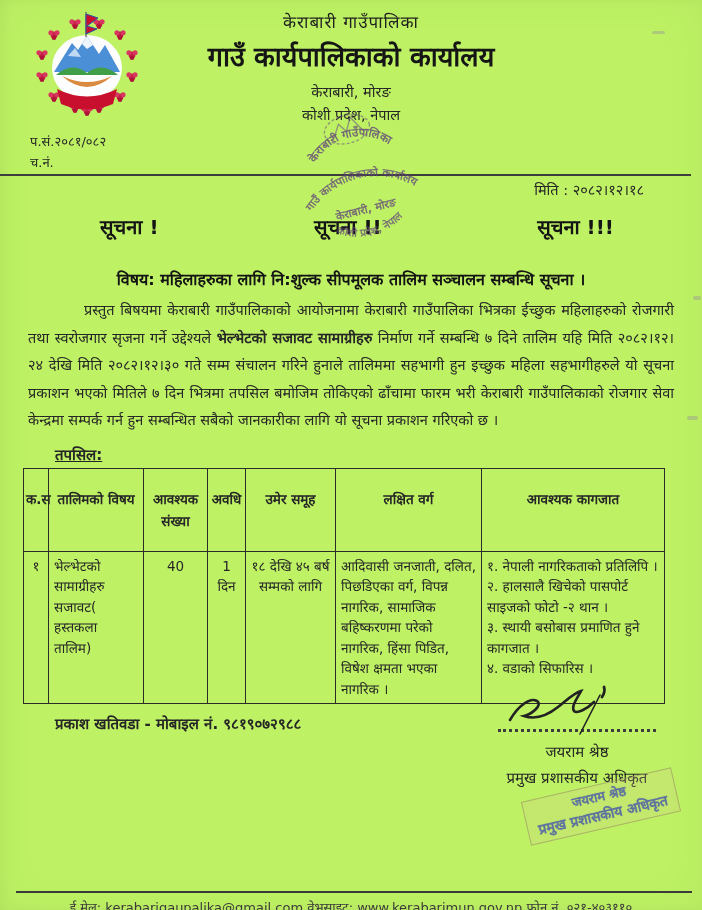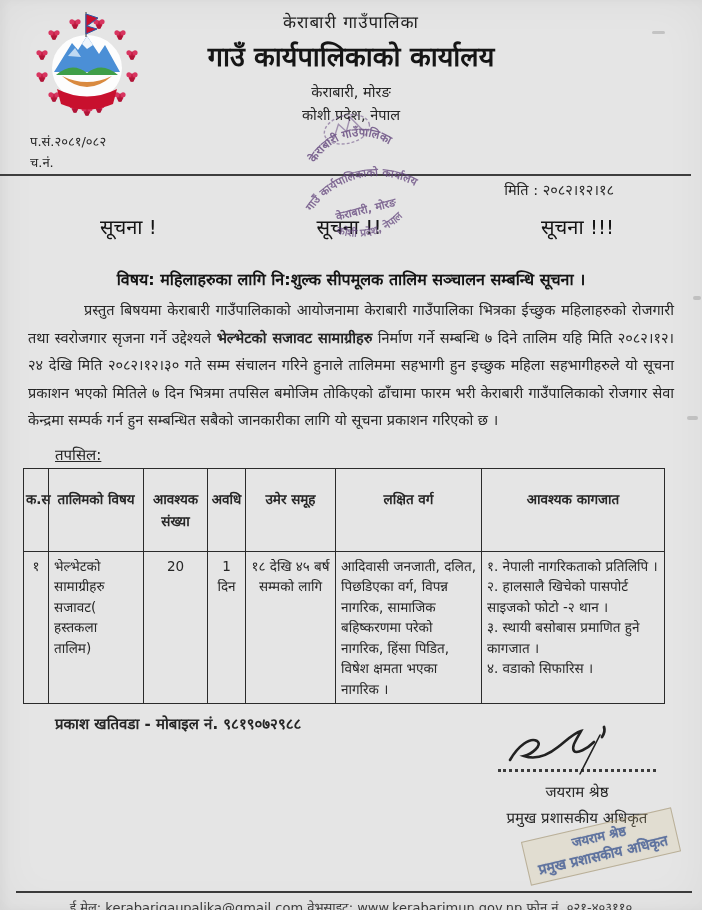--- a/index.html
+++ b/index.html
@@ -1,56 +1,56 @@
 <!DOCTYPE html>
 <html><head>
 <meta charset="utf-8">
 <style>
   * { margin:0; padding:0; box-sizing:border-box; }
   html,body { background:#ffffff; }
   body { font-family:"DejaVu Sans","Liberation Sans",sans-serif; color:#262626; }
   .page {
     position:relative; width:702px; height:910px; overflow:hidden;
-    background:#e5e5e5;
+    background:#bef264;
     box-shadow:inset 0 0 45px rgba(0,0,0,0.045), inset 4px 0 10px rgba(0,0,0,0.035);
   }
   
   .logo { position:absolute; left:28px; top:12px; width:118px; height:108px; }
   .letterhead { text-align:center; padding-top:10px; }
   .muni  { font-size:17px; letter-spacing:1px; color:#1f1f1f; }
   .office{ font-size:27px; font-weight:bold; margin-top:4px; color:#151515; }
   .addr  { font-size:14.5px; margin-top:7px; font-weight:500; }
   .prov  { font-size:14.5px; margin-top:3px; font-weight:500; }
   .refrow { margin:9px 0 0 30px; font-size:13px; line-height:17px; }
   .refrow div + div { margin-top:4px; }
   .rule { margin-top:3px; height:2px; width:691px; background:#3e3e3e; }
-  .daterow { text-align:right; padding-right:88px; margin-top:3px; font-size:14.5px; font-weight:500; }
+  .daterow { text-align:right; padding-right:58px; margin-top:3px; font-size:14.5px; font-weight:500; }
   
   .header-stamp { position:absolute; left:283px; top:108px; width:152px; height:148px; opacity:.88; pointer-events:none; }
   
-  .notices { display:flex; justify-content:space-between; margin:14px 88px 0 100px; font-size:20px; font-weight:normal; color:#141414; }
+  .notices { display:flex; justify-content:space-between; margin:14px 88px 0 100px; font-size:20px; font-weight:bold; color:#141414; }
   .subject { text-align:center; font-weight:bold; font-size:16px; margin-top:28px; color:#141414; }
   
   .bodytext { margin:7px 28px 0 28px; font-size:14.5px; line-height:27.5px; text-align:justify; text-indent:56px; }
-  .tapasil { margin:9px 0 0 55px; font-size:15px; font-weight:normal; text-decoration:underline; }
+  .tapasil { margin:9px 0 0 55px; font-size:15px; font-weight:bold; text-decoration:underline; }
   
   table { margin:4px 0 0 23px; width:641px; border-collapse:collapse; table-layout:fixed; font-size:13.5px; }
   th, td { border:1.5px solid #2b2b2b; vertical-align:top; }
   th { font-weight:bold; padding:19px 2px; line-height:22px; text-align:center; }
   td { padding:4px 5px; line-height:20.5px; }
   .c-sn{width:25px;} .c-subj{width:95px;} .c-num{width:64px;} .c-dur{width:38px;}
   .c-age{width:90px;} .c-target{width:146px;} .c-docs{width:183px;}
   td.center { text-align:center; }
   td.docs, td.pre { white-space:pre-line; }
   
   .period { margin:8px 0 0 55px; font-size:14.5px; font-weight:600; }
   .contact-label { margin:6px 0 0 55px; font-size:15px; font-weight:bold; }
   .contact-person { margin:9px 0 0 55px; font-size:15px; font-weight:bold; }
   
-  .sig-block { position:absolute; left:472px; top:720px; width:210px; text-align:center; }
+  .sig-block { position:absolute; left:472px; top:680px; width:210px; text-align:center; }
   .sig-scribble { display:block; margin:0 auto -12px auto; }
   .dots { width:158px; margin:0 auto; border-bottom:3px dotted #3c3c3c; height:6px; }
   .sig-name { margin-top:9px; font-size:15px; font-weight:500; }
   .sig-title { margin-top:6px; font-size:15px; font-weight:500; }
   .ink-stamp {
     position:absolute; left:52px; top:104px; transform:rotate(-13deg);
     padding:2px 10px 4px; border:1.5px solid rgba(145,130,95,.5);
     background:rgba(216,198,140,.22); color:#5f739f; white-space:nowrap;
     text-shadow:0 0 1px rgba(95,115,159,.5);
   }
@@ -182,21 +182,21 @@
         <th>अवधि</th>
         <th>उमेर समूह</th>
         <th>लक्षित वर्ग</th>
         <th>आवश्यक कागजात</th>
       </tr>
     </thead>
     <tbody>
       <tr>
         <td class="center">१</td>
         <td>भेल्भेटको सामाग्रीहरु सजावट( हस्तकला तालिम)</td>
-        <td class="center">20</td>
+        <td class="center">40</td>
         <td class="center">1 दिन</td>
         <td class="center">१८ देखि ४५ बर्ष सम्मको लागि</td>
         <td>आदिवासी जनजाती, दलित, पिछडिएका वर्ग, विपन्न नागरिक, सामाजिक बहिष्करणमा परेको नागरिक, हिंसा पिडित, विषेश क्षमता भएका नागरिक ।</td>
         <td class="docs">१. नेपाली नागरिकताको प्रतिलिपि ।
 २. हालसालै खिचेको पासपोर्ट साइजको फोटो -२ थान ।
 ३. स्थायी बसोबास प्रमाणित हुने कागजात ।
 ४. वडाको सिफारिस ।</td>
       </tr>
     </tbody>
   </table>

